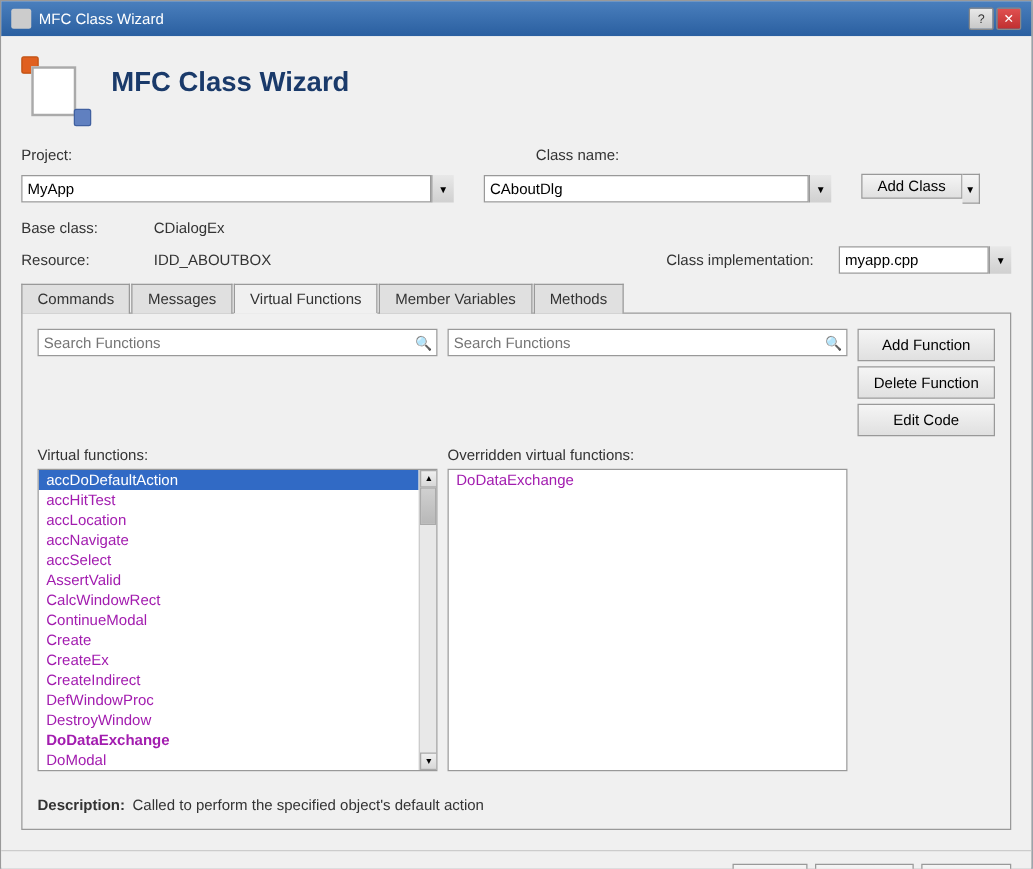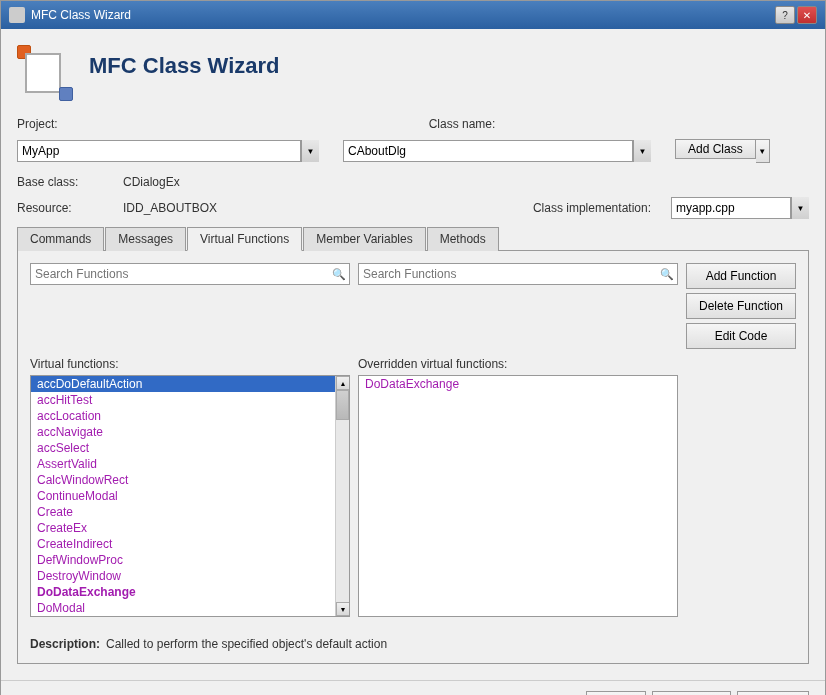--- a/index.html
+++ b/index.html
@@ -148,24 +148,24 @@
       border: 1px solid #999;
       padding: 2px 4px;
       font-size: 12px;
       height: 22px;
       display: flex;
       align-items: center;
       justify-content: space-between;
       cursor: pointer;
     }
     .combo-project {
-      width: 284px;
+      width: 328px;
     }
     .combo-classname {
-      width: 290px;
+      width: 260px;
       text-align: right;
     }
     .combo-impl {
       width: 120px;
       text-align: center;
     }
     .combo-arrow {
       width: 18px;
       height: 22px;
       background: linear-gradient(to bottom, #e8e8e8, #d0d0d0);

